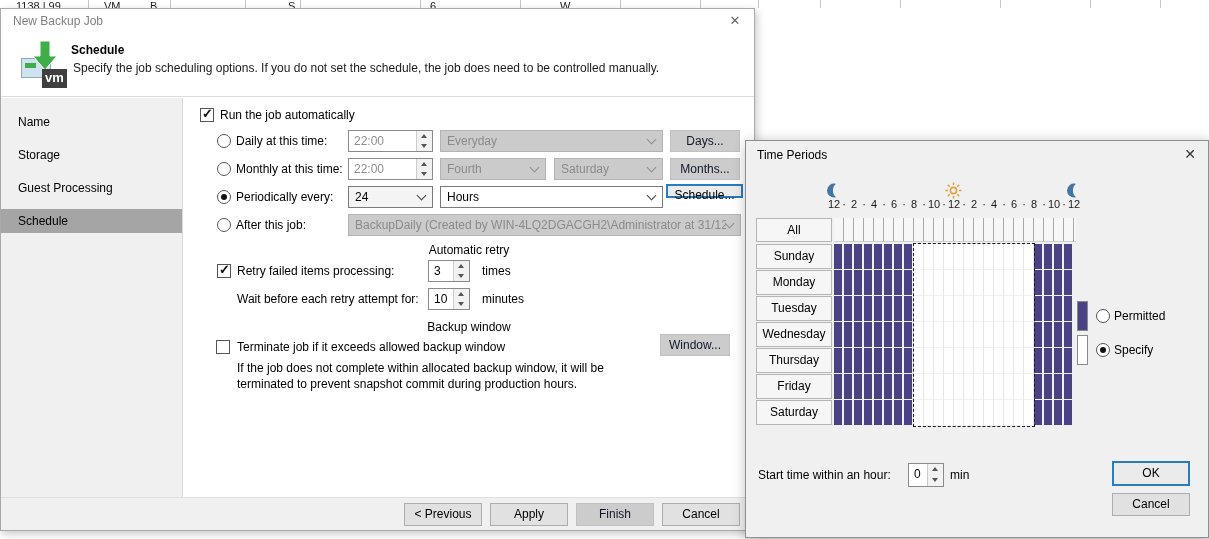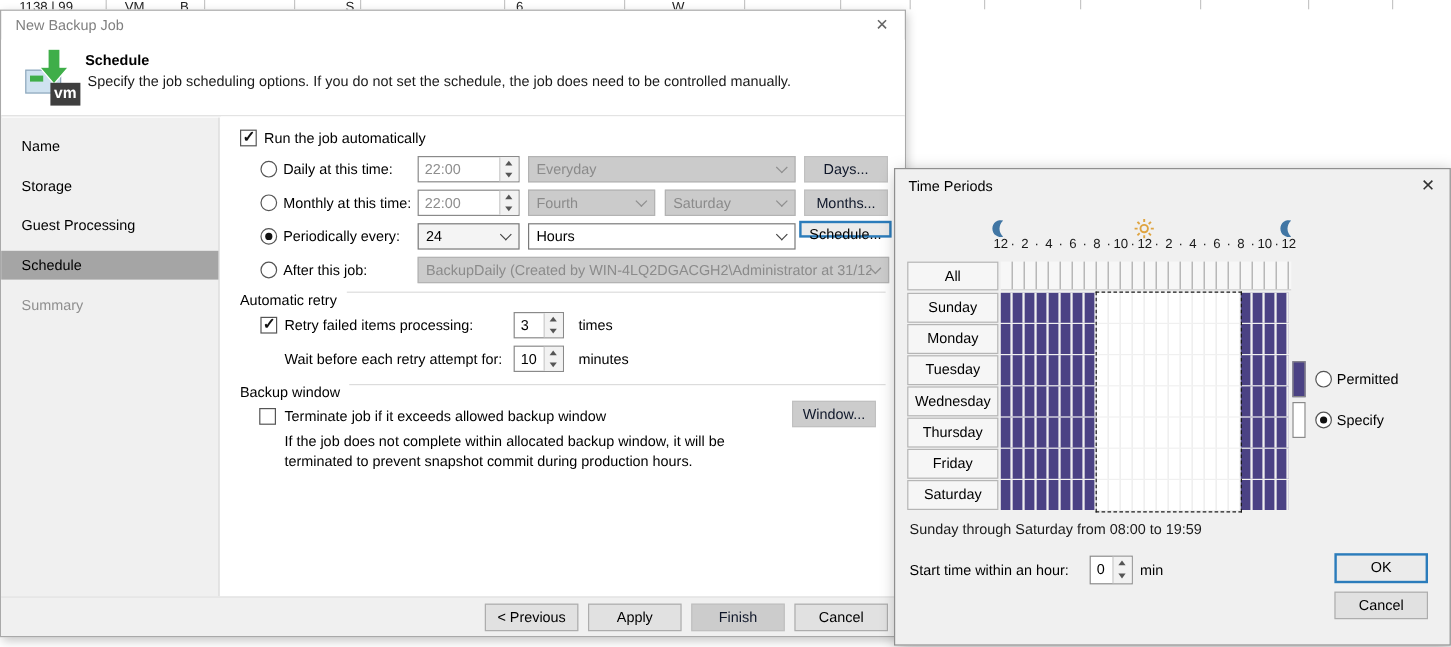--- a/index.html
+++ b/index.html
@@ -69,21 +69,21 @@
   .combo { position:absolute; height:22px; border:1px solid #7a7a7a; background:#fff; display:flex; align-items:center; padding:0 7px 0 6px; }
   .combo .txt { flex:1; overflow:hidden; white-space:nowrap; }
   .combo .chev { width:7px; height:7px; border:solid #444; border-width:0 1px 1px 0; transform:rotate(45deg); margin-top:-4px; flex:none; }
   .combo.disabled { background:#cbcbcb; border-color:#b3b3b3; color:#8b8b8b; }
   .combo.disabled .chev { border-color:#8f8f8f; }
 
   .btn { position:absolute; height:22px; background:#e1e1e1; border:1px solid #adadad; text-align:center; line-height:20px; cursor:default; }
   .btn.disabled { background:#cccccc; border-color:#c0c0c0; color:#0f172a; }
   .btn.focus-blue { border:2px solid #2b7cbb; background:#ebebeb; line-height:19px; }
 
-  .grp { position:absolute; display:flex; align-items:flex-start; gap:8px; }
+  .grp { position:absolute; display:flex; align-items:center; gap:8px;flex-direction:column; }
   .grp .line { flex:1; height:1px; background:#dcdcdc; }
 
   .footer { position:absolute; left:0; right:0; bottom:0; height:33px; background:#f0f0f0; border-top:1px solid #dfdfdf;
             display:flex; justify-content:flex-end; align-items:center; gap:8px; padding-right:14px; }
   .footer .btn { position:static; width:78px; height:23px; line-height:21px; }
 
   
   .dlg-tp { left:745px; top:140px; width:464px; height:398px; background:#f0f0f0;
             border:1px solid #8f8f8f; box-shadow:3px 4px 14px rgba(0,0,0,.35); }
   .tp-title { position:absolute; left:11px; top:7px; color:#000; }
@@ -153,21 +153,20 @@
     </div>
     <div class="hdr-title">Schedule</div>
     <div class="hdr-desc">Specify the job scheduling options. If you do not set the schedule, the job does need to be controlled manually.</div>
   </div>
 
   <div class="sidebar">
     <div class="side-item">Name</div>
     <div class="side-item">Storage</div>
     <div class="side-item">Guest Processing</div>
     <div class="side-item selected">Schedule</div>
-    <div class="side-item dim">Summary</div>
   </div>
 
   <div class="content">
 
     <span class="cb checked" style="left:16px;top:11px"></span>
     <span class="lbl" style="left:36px;top:7px">Run the job automatically</span>
 
     <span class="rb" style="left:33px;top:37px"></span>
     <span class="lbl" style="left:52px;top:33px">Daily at this time:</span>
     <div class="spinfield graytext" style="left:164px;top:33px;width:85px">
@@ -536,21 +535,20 @@
     </div>
   <div class="tp-sel" style="left: 167px; top: 102px; width: 122px; height: 184px;"></div>
 
   <div class="swatch" style="top: 160px; background: rgb(75, 66, 132);"></div>
   <span class="rb" style="left:350px;top:168px"></span>
   <span class="leg-lbl" style="top:160px">Permitted</span>
   <div class="swatch" style="top: 194px; background: rgb(255, 255, 255);"></div>
   <span class="rb checked" style="left:350px;top:202px"></span>
   <span class="leg-lbl" style="top:194px">Specify</span>
 
-  <div class="tp-summary">Sunday through Saturday from 08:00 to 19:59</div>
 
   <span class="tp-start-lbl">Start time within an hour:</span>
   <div class="spinfield" style="left:162px;top:322px;width:36px;height:24px">
     <span class="val">0</span>
     <span class="spinbtns">
         <span class="sb up"></span>
         <span class="sb dn"></span>
       </span>
   </div>
   <span class="tp-min">min</span>

